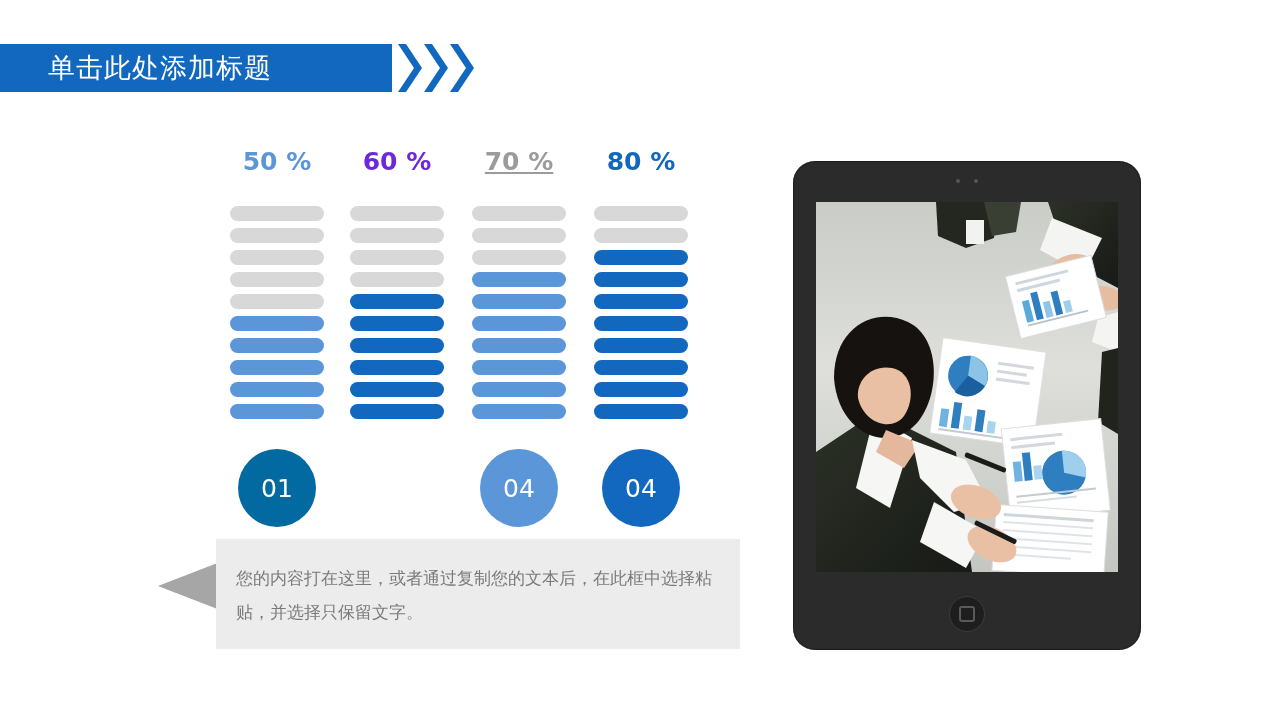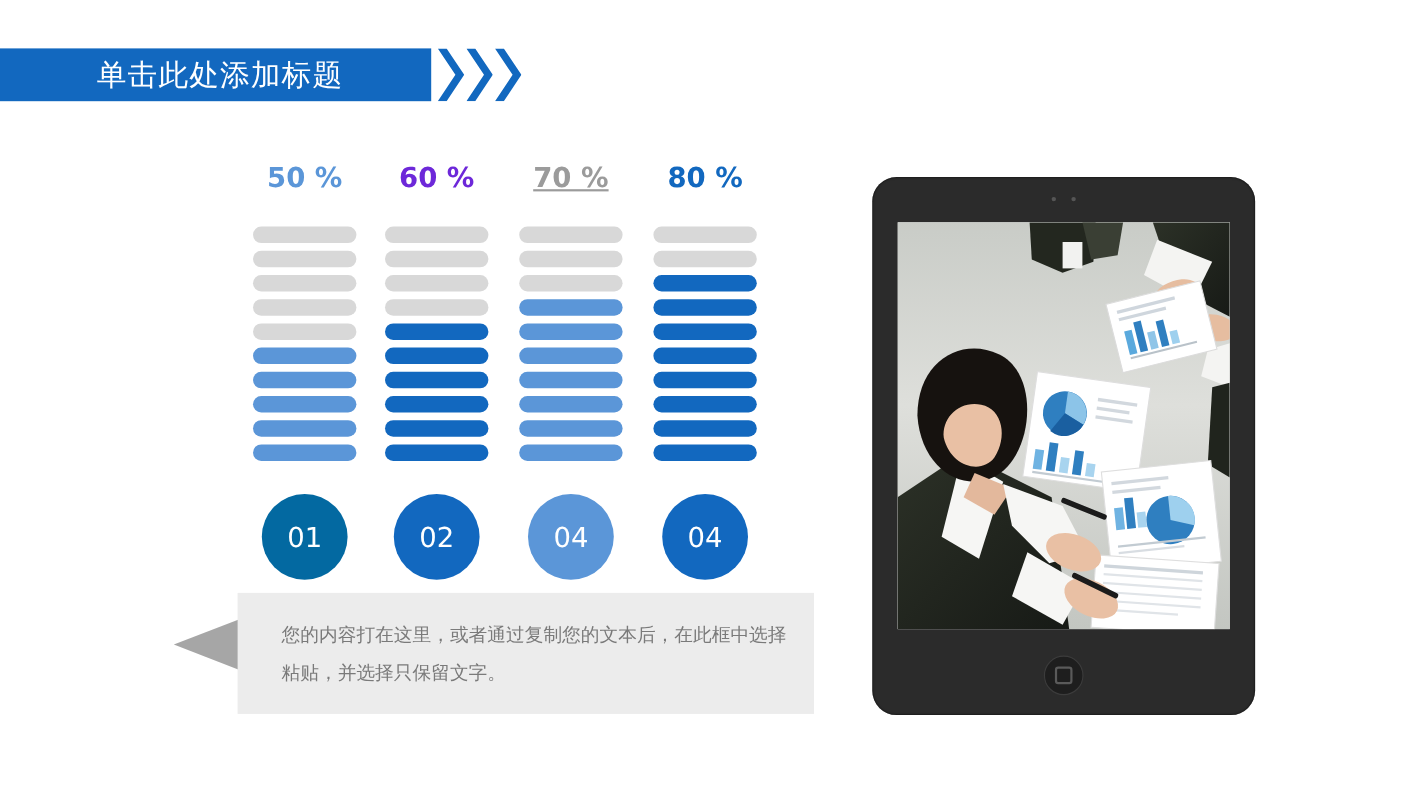--- a/index.html
+++ b/index.html
@@ -15,21 +15,21 @@
   .title-bar{
     position:absolute;left:0;top:44px;
     width:392px;height:48px;
     background:#1268bf;
     display:flex;align-items:center;
   }
   .title-text{
     color:#ffffff;
     font-size:27px;
     letter-spacing:1px;
-    margin-left:88px;
+    margin-left:48px;
     font-family:"DejaVu Sans","Liberation Sans",sans-serif;
   }
   .chev-group{
     position:absolute;left:398px;top:44px;
     width:96px;height:48px;
   }
   .chev{
     position:absolute;top:0;width:24px;height:48px;
   }
   .chev svg{display:block;}
@@ -67,21 +67,21 @@
     font-family:"DejaVu Sans","Liberation Sans",sans-serif;
   }
 
   
   .caption-box{
     position:absolute;left:216px;top:539px;
     width:524px;height:110px;
     background:#ececec;
   }
   .caption-text{
-    padding:22px 24px 0 40px;
+    padding:22px 24px 0 20px;
     font-size:17px;
     color:#7a7a7a;
     line-height:34px;
     font-family:"DejaVu Sans","Liberation Sans",sans-serif;
   }
   .caption-arrow{
     position:absolute;left:158px;top:562px;
     width:0;height:0;
     border-left:62px solid #a6a6a6;
     border-top:24px solid transparent;
@@ -176,21 +176,20 @@
       <div class="bar" style="background:#d8d8d8;"></div>
       <div class="bar" style="background:#d8d8d8;"></div>
       <div class="bar" style="background:#d8d8d8;"></div>
       <div class="bar" style="background:#1268bf;"></div>
       <div class="bar" style="background:#1268bf;"></div>
       <div class="bar" style="background:#1268bf;"></div>
       <div class="bar" style="background:#1268bf;"></div>
       <div class="bar" style="background:#1268bf;"></div>
       <div class="bar" style="background:#1268bf;"></div>
     </div>
-    <div class="circle" style="background:#1268bf;">02</div>
   </div>
 
   <div class="col" style="left:242px;">
     <div class="pct" style="color:#9b9b9b;text-decoration:underline;">70 %</div>
     <div class="bars">
       <div class="bar" style="background:#d8d8d8;"></div>
       <div class="bar" style="background:#d8d8d8;"></div>
       <div class="bar" style="background:#d8d8d8;"></div>
       <div class="bar" style="background:#5b96d8;"></div>
       <div class="bar" style="background:#5b96d8;"></div>

